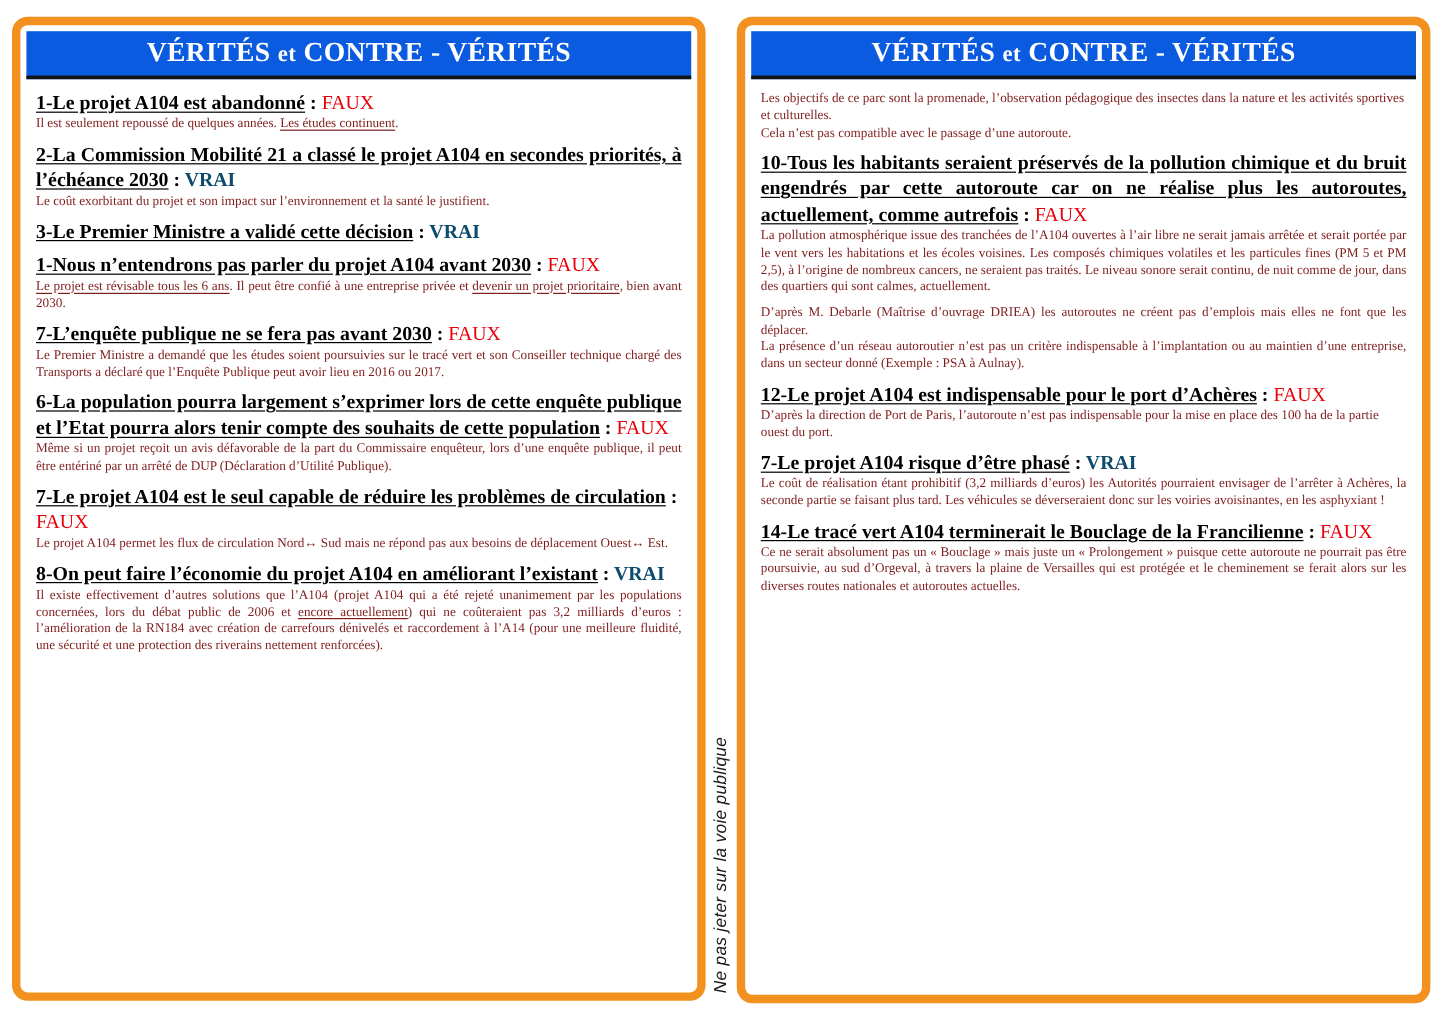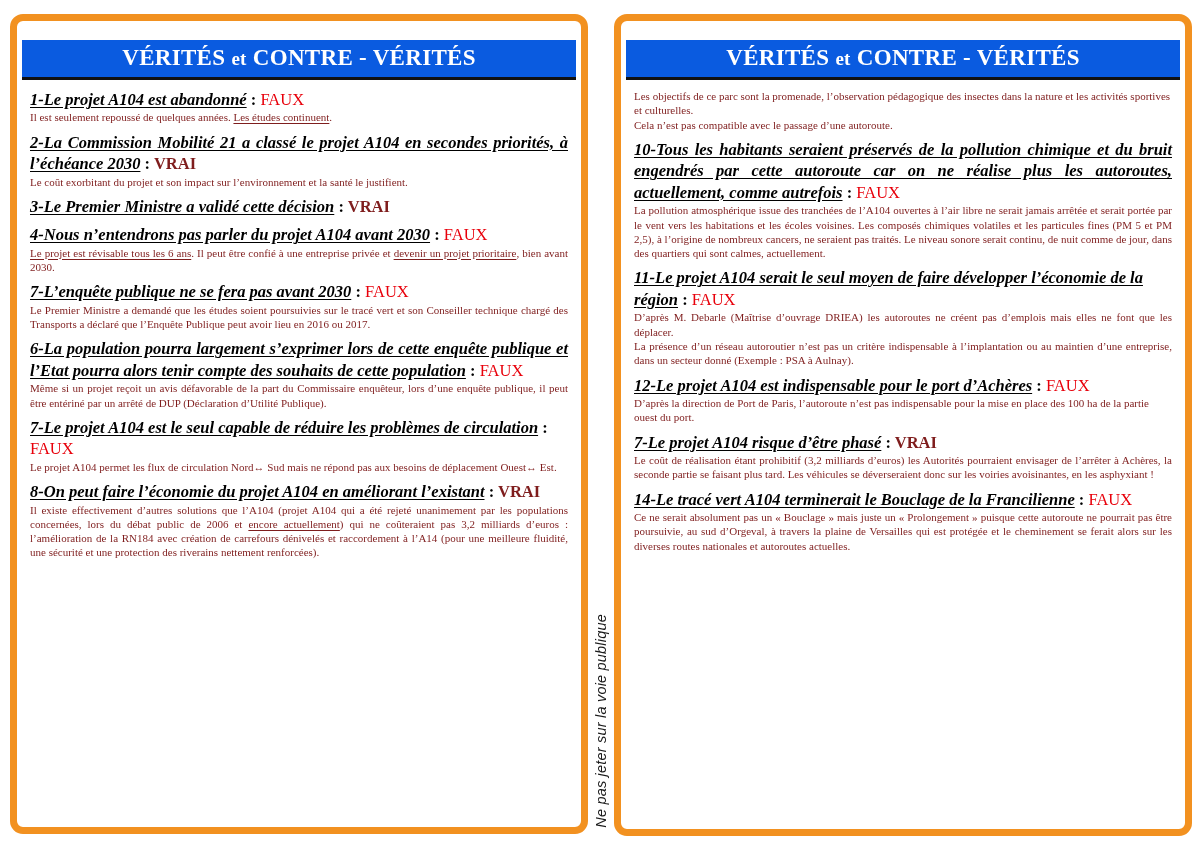--- a/index.html
+++ b/index.html
@@ -23,21 +23,21 @@
     align-items: flex-start;
     box-sizing: border-box;
     padding: 14px 8px 12px 10px;
   }
 
   .panel {
     box-sizing: border-box;
     border: 7px solid #F29120;
     border-radius: 13px;
     background: #ffffff;
-    padding: 19px 5px 5px 5px;
+    padding: 5px 5px 5px 5px;
     display: flex;
     flex-direction: column;
   }
 
   .panel-left {
     width: 580px;
     height: 820px;
   }
   .panel-right {
     width: 580px;
@@ -77,29 +77,28 @@
     line-height: 1.30;
     text-align: justify;
     margin: 0;
   }
   .q.left {
     text-align: left;
   }
   .q .qtext {
     text-decoration: underline;
     text-underline-offset: 2px;
-    font-style: italic;
   }
   .verdict-faux {
     color: #E8000B;
     font-weight: normal;
     text-decoration: none;
   }
   .verdict-vrai {
-    color: #7f1d1d;
+    color: #0c4a6e;
     font-weight: bold;
     text-decoration: none;
   }
   .colon {
     color: #000000;
     text-decoration: none;
   }
 
   .a {
     color: #7f1d1d;
@@ -154,21 +153,21 @@
           <p class="a left">Il est seulement repoussé de quelques années. <u>Les études continuent</u>.</p>
         </div>
         <div class="entry">
           <p class="q"><span class="qtext">2-La Commission Mobilité 21 a classé le projet A104  en secondes priorités, à l’échéance 2030</span><span class="colon"> : </span><span class="verdict-vrai">VRAI</span></p>
           <p class="a">Le coût exorbitant du projet et son impact sur l’environnement et la santé le justifient.</p>
         </div>
         <div class="entry">
           <p class="q left"><span class="qtext">3-Le Premier Ministre a validé cette décision</span><span class="colon"> : </span><span class="verdict-vrai">VRAI</span></p>
         </div>
         <div class="entry">
-          <p class="q left"><span class="qtext">4-Nous n’entendrons pas parler du projet A104 avant 2030</span><span class="colon"> : </span><span class="verdict-faux">FAUX</span></p>
+          <p class="q left"><span class="qtext">1-Nous n’entendrons pas parler du projet A104 avant 2030</span><span class="colon"> : </span><span class="verdict-faux">FAUX</span></p>
           <p class="a"><u>Le projet est révisable tous les 6 ans</u>. Il peut être confié à une entreprise privée et <u>devenir un projet prioritaire</u>, bien avant 2030.</p>
         </div>
         <div class="entry">
           <p class="q left"><span class="qtext">7-L’enquête publique ne se fera pas avant 2030</span><span class="colon"> : </span><span class="verdict-faux">FAUX</span></p>
           <p class="a">Le Premier Ministre a demandé que les études soient poursuivies sur le tracé vert et son Conseiller technique chargé des Transports a déclaré que l’Enquête Publique peut avoir lieu en 2016 ou 2017.</p>
         </div>
         <div class="entry">
           <p class="q"><span class="qtext">6-La population pourra largement s’exprimer lors de cette enquête publique et l’Etat pourra alors tenir compte des souhaits de cette population</span><span class="colon"> : </span><span class="verdict-faux">FAUX</span></p>
           <p class="a">Même si un projet reçoit un avis défavorable de la part du Commissaire enquêteur, lors d’une enquête publique, il peut être entériné par un arrêté de DUP (Déclaration d’Utilité Publique).</p>
         </div>
@@ -195,21 +194,20 @@
     </div>
     <div class="panel-body" id="body-right">
         <div class="entry">
           <p class="a left">Les objectifs de ce parc sont la promenade, l’observation pédagogique des insectes dans la nature et les activités sportives et culturelles.<br>Cela n’est pas compatible avec le passage d’une autoroute.</p>
         </div>
         <div class="entry">
           <p class="q"><span class="qtext">10-Tous les habitants seraient préservés de la pollution chimique et du bruit engendrés par cette autoroute car on ne réalise plus les autoroutes, actuellement, comme autrefois</span><span class="colon"> : </span><span class="verdict-faux">FAUX</span></p>
           <p class="a">La pollution atmosphérique issue des tranchées de l’A104 ouvertes à l’air libre ne serait jamais arrêtée et serait portée par le vent vers les habitations et les écoles voisines.  Les composés chimiques volatiles et les particules fines (PM 5 et PM 2,5), à l’origine de nombreux cancers, ne seraient  pas traités. Le niveau sonore serait continu, de nuit comme de jour, dans des quartiers qui sont calmes, actuellement.</p>
         </div>
         <div class="entry">
-          <p class="q left"><span class="qtext">11-Le projet A104 serait le seul moyen de faire développer l’économie de la région</span><span class="colon"> : </span><span class="verdict-faux">FAUX</span></p>
           <p class="a">D’après M. Debarle (Maîtrise d’ouvrage DRIEA) les autoroutes ne créent pas d’emplois mais elles ne font que les déplacer.<br>La présence d’un réseau autoroutier n’est pas un critère indispensable à l’implantation ou au maintien d’une entreprise, dans un secteur donné (Exemple : PSA à Aulnay).</p>
         </div>
         <div class="entry">
           <p class="q left"><span class="qtext">12-Le projet A104 est indispensable pour le port d’Achères</span><span class="colon"> : </span><span class="verdict-faux">FAUX</span></p>
           <p class="a left">D’après la direction de Port de Paris, l’autoroute n’est pas indispensable pour la mise en place des 100 ha de la partie ouest du port.</p>
         </div>
         <div class="entry">
           <p class="q left"><span class="qtext">7-Le projet A104 risque d’être phasé</span><span class="colon"> : </span><span class="verdict-vrai">VRAI</span></p>
           <p class="a">Le coût de réalisation étant prohibitif (3,2 milliards d’euros) les Autorités pourraient envisager de  l’arrêter à Achères, la seconde partie se faisant  plus tard. Les véhicules se déverseraient donc sur les voiries avoisinantes, en les asphyxiant !</p>
         </div>

